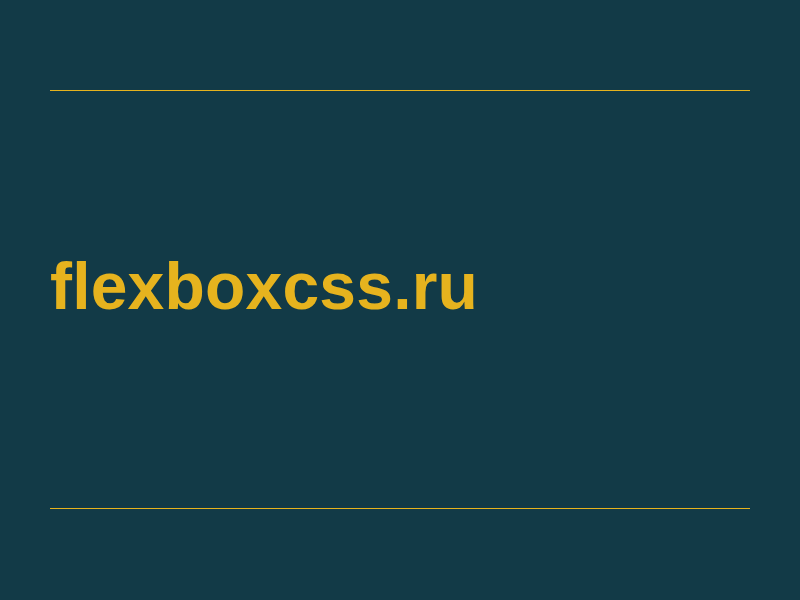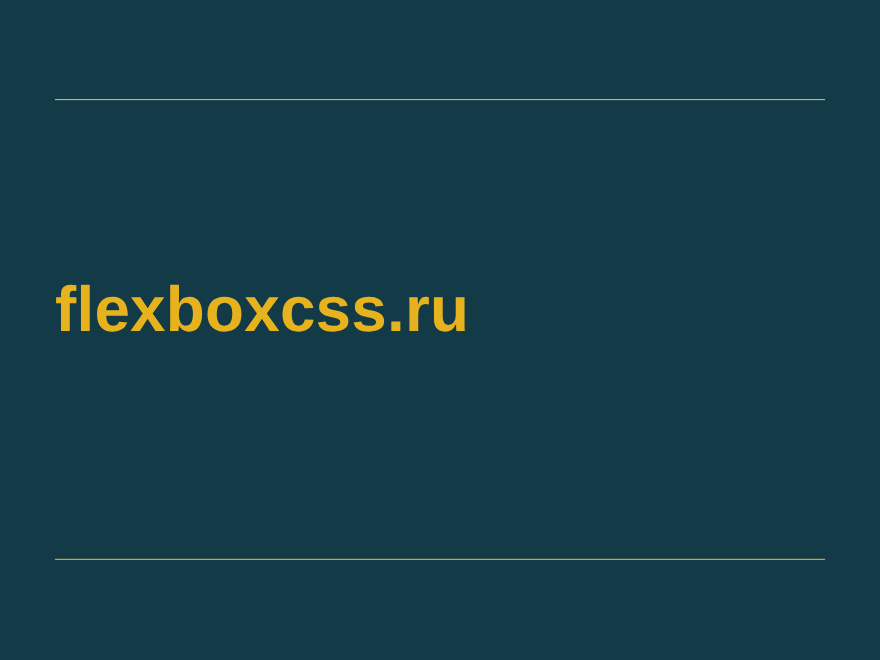--- a/index.html
+++ b/index.html
@@ -27,21 +27,21 @@
     .rule-top {
       top: 90px;
     }
     .rule-bottom {
       top: 508px;
     }
     .title {
       position: absolute;
       left: 50px;
       top: 248px;
-      font-size: 58px;
+      font-size: 66px;
       font-weight: 700;
       color: #e6b31e;
       letter-spacing: 0.2px;
     }
   </style>
 </head>
 <body>
 
 <div class="rule-top"></div>
 

